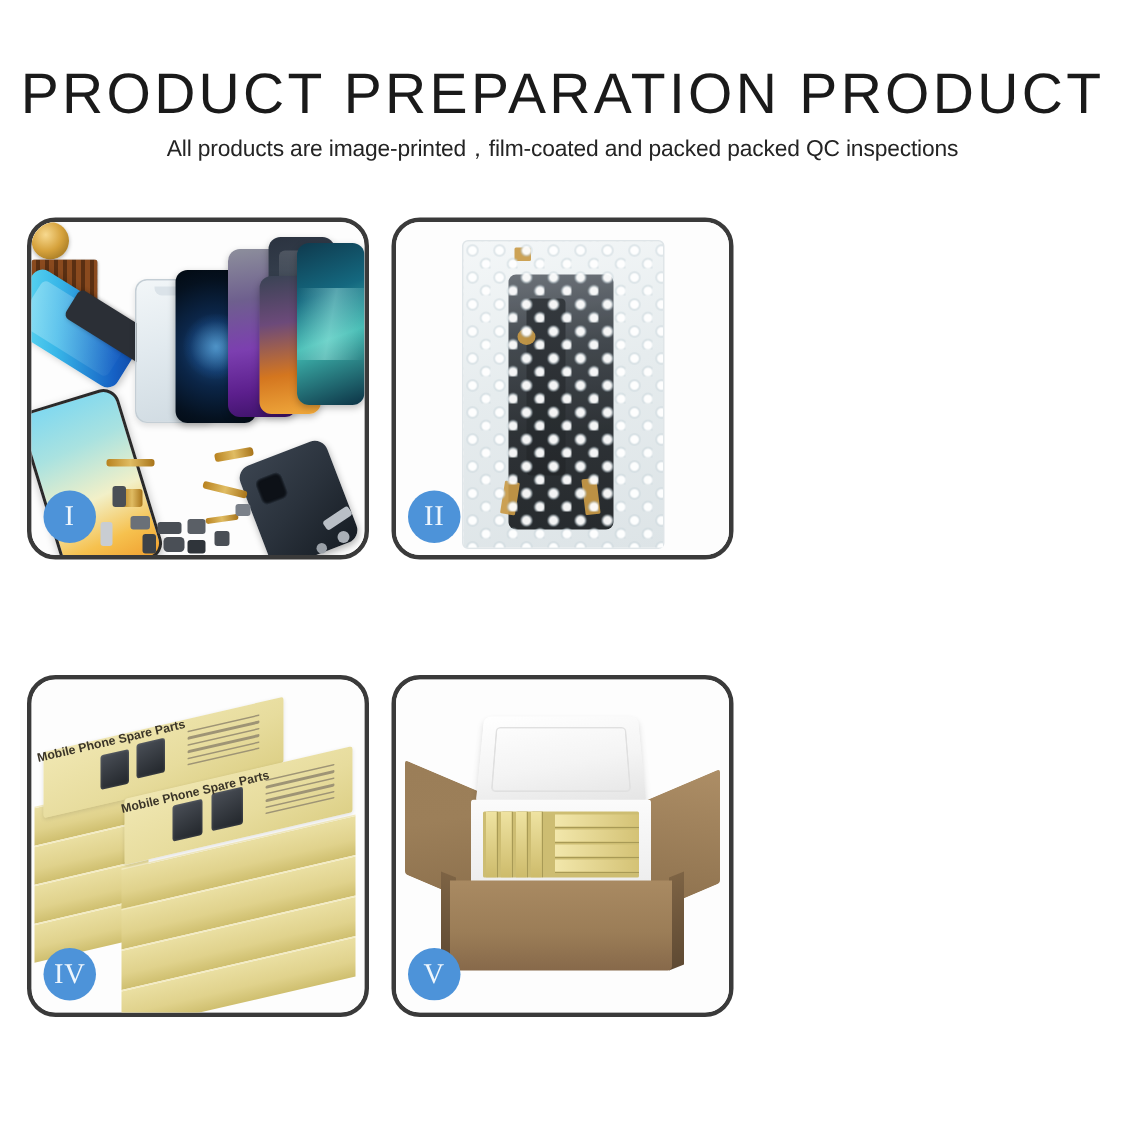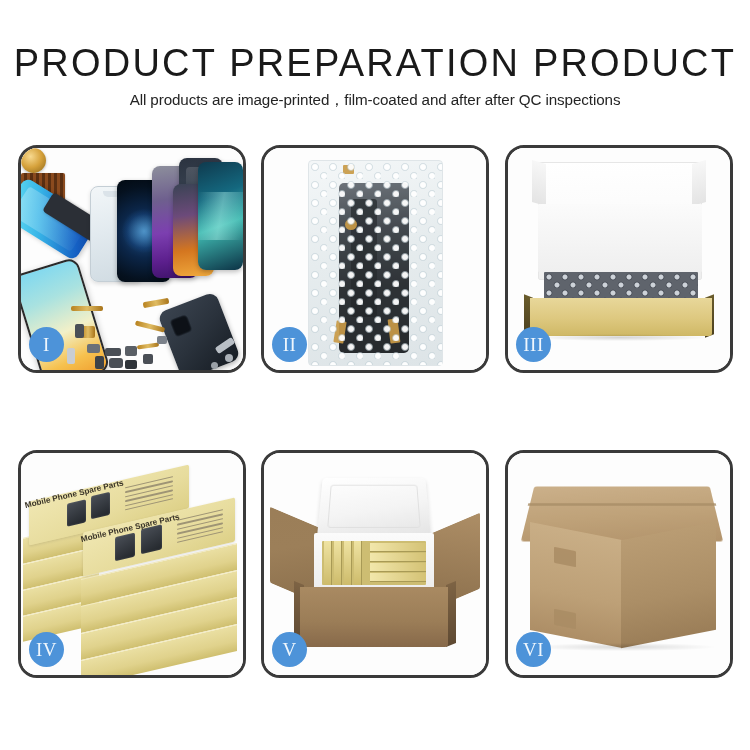--- a/index.html
+++ b/index.html
@@ -277,21 +277,21 @@
   }
   .p6-tape{position:absolute;background:#a98c64;opacity:.85;border-radius:1px;}
   .p6-shadow{position:absolute;left:26px;top:190px;width:180px;height:8px;
     background:radial-gradient(ellipse at 50% 50%,rgba(0,0,0,.14),transparent 72%);}
 </style>
 </head>
 <body>
 
 <div id="header">
   <div id="page-title">PRODUCT PREPARATION PRODUCT</div>
-  <div id="page-subtitle">All products are image-printed，film-coated and after after QC inspections</div>
+  <div id="page-subtitle">All products are image-printed，film-coated and packed packed QC inspections</div>
 </div>
 
 <div id="grid">
 
   <div class="panel r0 c0">
     <div class="photo">
       <div class="ph p1-blue"></div>
       <div class="ph p1-darkstrip"></div>
       <div class="ph p1-glass"></div>
       <div class="ph p1-black"></div>
@@ -335,34 +335,20 @@
         <div class="p2-tape" style="left:34px;top:4px;width:11px;height:9px;"></div>
         <div class="p2-tape" style="left:36px;top:58px;width:12px;height:11px;border-radius:50%;"></div>
         <div class="p2-tape" style="left:26px;top:160px;width:10px;height:22px;transform:rotate(9deg);"></div>
         <div class="p2-tape" style="left:80px;top:158px;width:10px;height:24px;transform:rotate(-7deg);"></div>
         <div class="p2-bubbles"></div>
       </div>
       <div class="badge">II</div>
     </div>
   </div>
 
-  <div class="panel r0 c2">
-    <div class="photo">
-      <div class="p3-lid"></div>
-      <div class="p3-lidflapL"></div>
-      <div class="p3-lidflapR"></div>
-      <div class="p3-foam"></div>
-      <div class="p3-bubblefill"></div>
-      <div class="p3-sideL"></div>
-      <div class="p3-sideR"></div>
-      <div class="p3-front"></div>
-      <div class="p3-shadow"></div>
-      <div class="badge">III</div>
-    </div>
-  </div>
 
   <div class="panel r1 c0">
     <div class="photo">
 
       <div class="stackbox" style="left:2px;top:76px;width:76px;height:26px;transform:skewY(-13deg);"></div>
       <div class="stackbox" style="left:2px;top:102px;width:76px;height:26px;transform:skewY(-13deg);"></div>
       <div class="stackbox" style="left:2px;top:128px;width:76px;height:26px;transform:skewY(-13deg);"></div>
       <div class="stackbox" style="left:2px;top:154px;width:76px;height:26px;transform:skewY(-13deg);"></div>
 
       <div class="stackbox" style="left:60px;top:108px;width:156px;height:27px;transform:skewY(-13deg);"></div>
@@ -418,26 +404,14 @@
           <u style="top:22px;"></u>
           <u style="top:32px;"></u>
       </div>
       <div class="p5-cartonsideL"></div>
       <div class="p5-cartonsideR"></div>
       <div class="p5-cartonfront"></div>
       <div class="badge">V</div>
     </div>
   </div>
 
-  <div class="panel r1 c2">
-    <div class="photo">
-      <div class="p6-top"></div>
-      <div class="p6-seam"></div>
-      <div class="p6-frontL"></div>
-      <div class="p6-frontR"></div>
-      <div class="p6-tape" style="left:46px;top:96px;width:22px;height:16px;transform:skewY(11deg);"></div>
-      <div class="p6-tape" style="left:46px;top:158px;width:22px;height:16px;transform:skewY(11deg);"></div>
-      <div class="p6-shadow"></div>
-      <div class="badge">VI</div>
-    </div>
-  </div>
 
 </div>
 
 </body></html>

